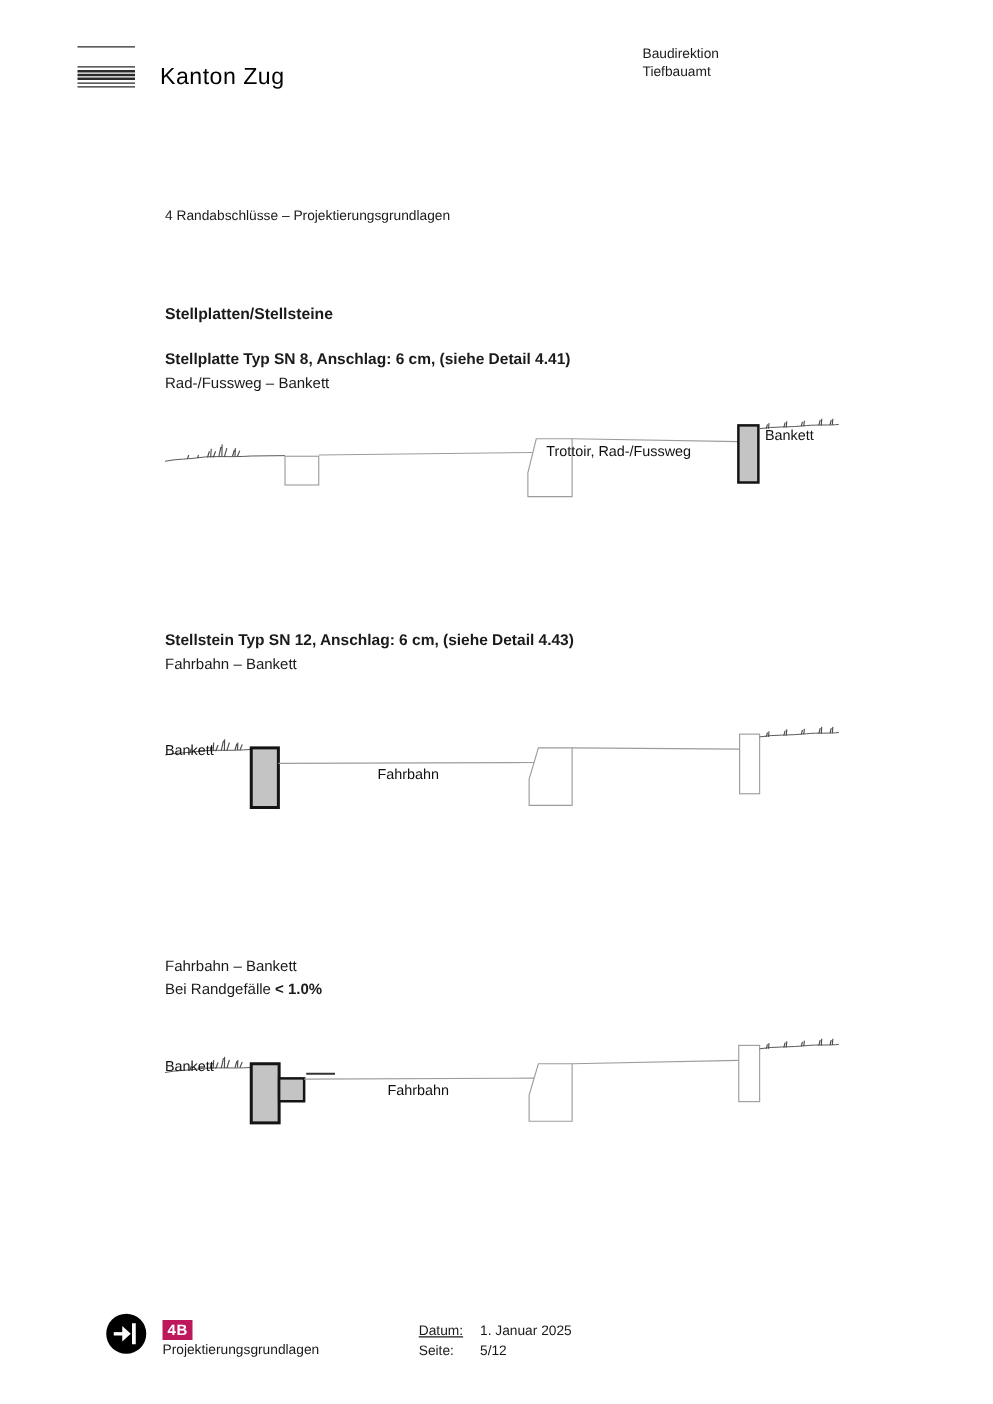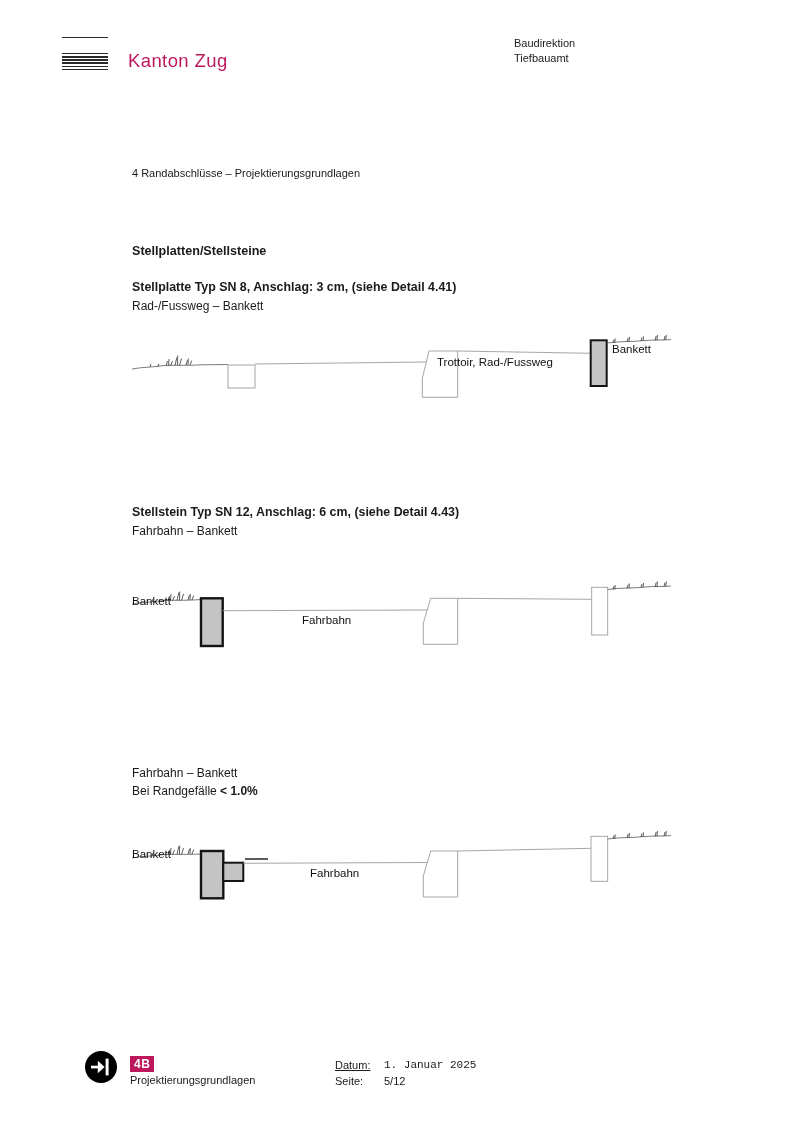--- a/index.html
+++ b/index.html
@@ -1,20 +1,20 @@
 <!DOCTYPE html>
 <html><head>
 <meta charset="utf-8">
 <style>
   html,body{margin:0;padding:0;background:#ffffff;}
   .page{position:relative;width:794px;height:1123px;background:#fff;overflow:hidden;
         font-family:"Liberation Sans",sans-serif;color:#1a1a1a;}
   .abs{position:absolute;}
   
-  .brand{left:128px;top:50px;font-size:18.5px;letter-spacing:0.4px;color:#be185d;}
+  .brand{left:128px;top:50px;font-size:18.5px;letter-spacing:0.4px;color:#000000;}
   .logo{left:62px;top:37px;width:46px;height:33px;}
   .logo .l{background:#2a2a2a;width:46px;}
   .org{left:514px;top:36px;font-size:11px;line-height:14.5px;}
   
   .running{left:132px;top:167px;font-size:11px;}
   .h1{left:132px;top:244px;font-size:12.6px;font-weight:bold;}
   .sec-title{font-size:12.4px;font-weight:bold;left:132px;}
   .sec-sub{font-size:12px;left:132px;}
   .canvas-label{font-size:11.5px;color:#111;white-space:nowrap;margin-top:22px;}
   svg{position:absolute;overflow:visible;}
@@ -47,21 +47,21 @@
   </div>
   <div class="abs brand">Kanton Zug</div>
   <div class="abs org">
     <div>Baudirektion</div>
     <div>Tiefbauamt</div>
   </div>
 
   <div class="abs running">4 Randabschlüsse – Projektierungsgrundlagen</div>
   <div class="abs h1">Stellplatten/Stellsteine</div>
 
-  <div class="abs sec-title" style="top:280px;">Stellplatte Typ SN 8, Anschlag: 3 cm, (siehe Detail 4.41)</div>
+  <div class="abs sec-title" style="top:280px;">Stellplatte Typ SN 8, Anschlag: 6 cm, (siehe Detail 4.41)</div>
   <div class="abs sec-sub" style="top:299px;">Rad-/Fussweg – Bankett</div>
 
   <svg class="abs" style="left:130px;top:318px;" width="548" height="84" viewBox="130 318 548 84">
     <g>
       <path class="grass" d="M132,369 C142,367 150,367.5 160,366 C170,364.5 184,366 201,364.8 L228,364.5"></path>
       <path class="tuft" d="M150,367 l1,-3 M158,366.5 l0.8,-2.5"></path>
       <path class="tuft" d="M166,366 l1.5,-5 M168.5,366 l0.5,-7 M170.5,366 l2,-5"></path>
       <path class="tuft" d="M175,365.5 l1.8,-8 M177.5,365.5 l0.2,-10 M179.5,365.5 l2,-7"></path>
       <path class="tuft" d="M186,365 l1.5,-5 M188,365 l0.3,-6.5 M190,365 l1.8,-4.5"></path>
     </g>
@@ -143,18 +143,18 @@
   <svg class="abs" style="left:84px;top:1050px;" width="34" height="34" viewBox="0 0 34 34">
     <circle cx="17" cy="17" r="16" fill="#000"></circle>
     <rect x="7" y="15.7" width="8.5" height="2.7" fill="#fff"></rect>
     <polygon points="13.8,10.8 20.6,17 13.8,23.2" fill="#fff"></polygon>
     <rect x="21.6" y="8.6" width="3" height="16.8" fill="#fff"></rect>
   </svg>
   <div class="abs badge">4B</div>
   <div class="abs foot-small" style="left:130px;top:1074px;">Projektierungsgrundlagen</div>
 
   <div class="abs foot-small" style="left:335px;top:1059px;text-decoration:underline;">Datum:</div>
-  <div class="abs foot-small" style="left:384px;top:1059px;font-family:Liberation Mono, monospace;">1. Januar 2025</div>
+  <div class="abs foot-small" style="left:384px;top:1059px;">1. Januar 2025</div>
   <div class="abs foot-small" style="left:335px;top:1075px;">Seite:</div>
   <div class="abs foot-small" style="left:384px;top:1075px;">5/12</div>
 
 
 </div>
 
 </body></html>

